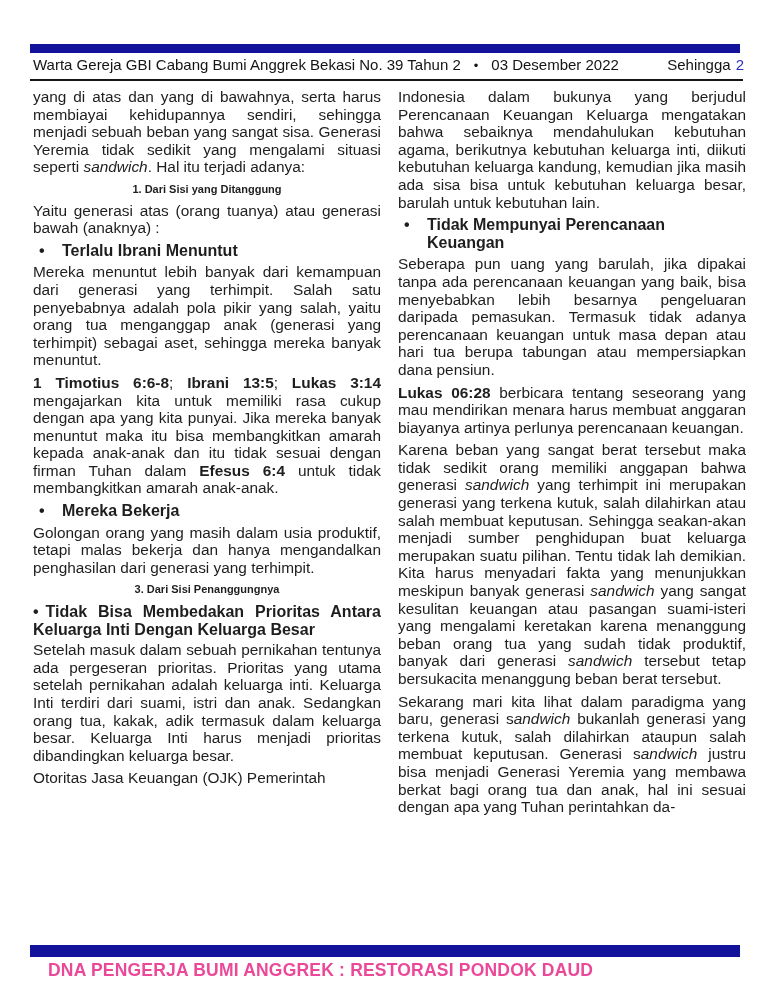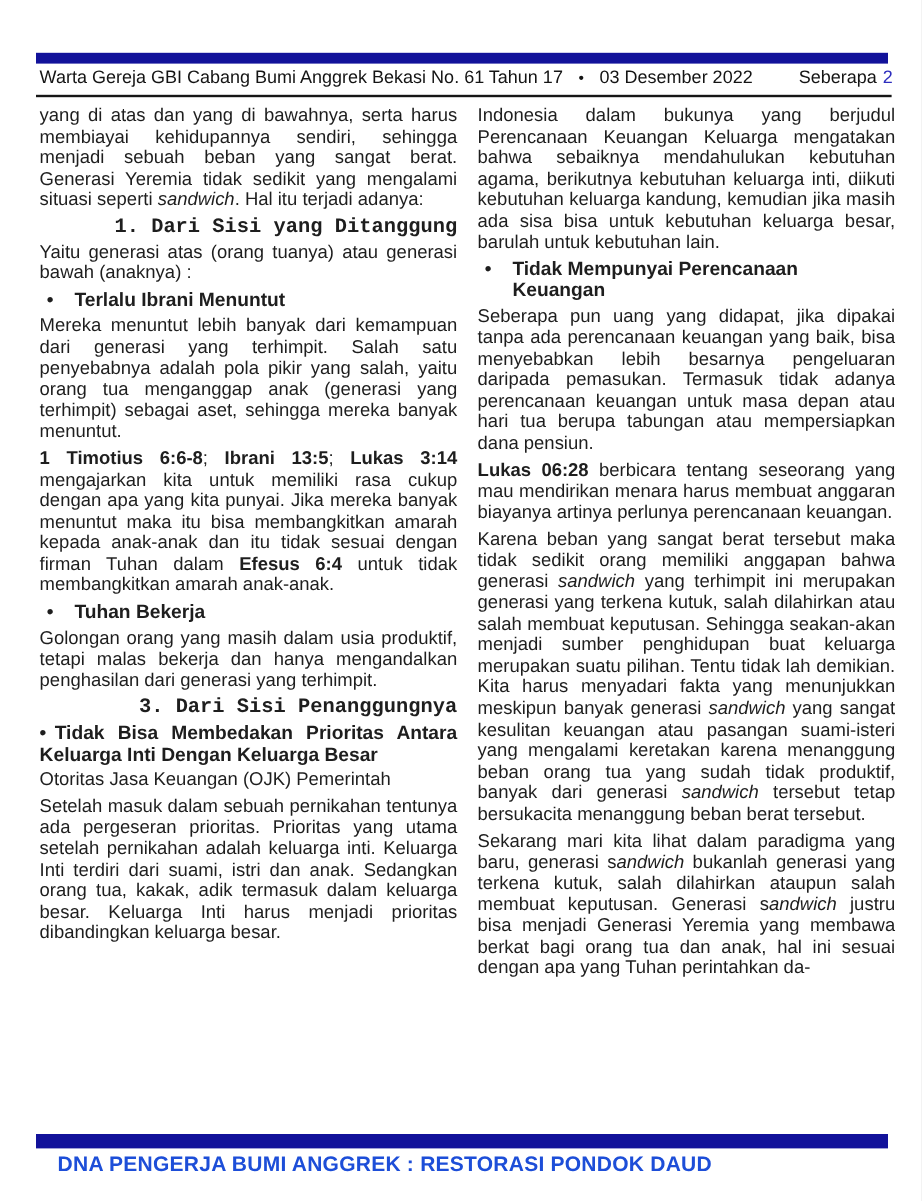--- a/index.html
+++ b/index.html
@@ -29,80 +29,79 @@
     position:absolute; left:30px; top:79px;
     width:713px; height:2px; background:#161616;
   }
   .content {
     position:absolute; left:33px; top:88px; right:22px; bottom:58px;
     display:flex; gap:17px; overflow:hidden;
   }
   .col { flex:1 1 0; font-size:15.4px; line-height:17.6px; }
   .block { text-align:justify; margin:0 0 5px 0; }
   .block.heading {
-    text-align:right; font-weight:700; font-size:17px;
+    text-align:center; font-weight:700; font-size:11px;
     margin:4px 0 3px 0;
-    font-family:Liberation Mono, monospace;
   }
   .block.bullet-hang {
     position:relative; padding-left:29px; text-align:left;
     font-size:16px; margin:4px 0 4px 0;
   }
   .block.bullet-hang .bullet { position:absolute; left:6px; font-weight:700; }
   .block.bullet-flush { text-align:justify; font-size:16px; margin:4px 0 3px 0; }
   .block.bullet-flush .bullet { font-weight:700; margin-right:7px; }
   .b { font-weight:700; }
   .i { font-style:italic; }
   .footbar {
     position:absolute; left:30px; top:945px;
     width:710px; height:12px;
     background:#12129a;
   }
   .footer-text {
     position:absolute; left:48px; top:960px;
-    font-weight:700; font-size:17.5px; letter-spacing:0.2px; color:#1d4ed8;
+    font-weight:700; font-size:17.5px; letter-spacing:0.2px; color:#ec4899;
   }
 </style>
 </head>
 <body>
 
 <div class="page">
 
   <div class="topbar" style="background: rgb(18, 18, 154);"></div>
 
   <div class="header-row">
     <div class="header-left">
-      <span>Warta Gereja GBI Cabang Bumi Anggrek Bekasi No. 61 Tahun 17</span><span class="dot">•</span><span>03 Desember 2022</span>
+      <span>Warta Gereja GBI Cabang Bumi Anggrek Bekasi No. 39 Tahun 2</span><span class="dot">•</span><span>03 Desember 2022</span>
     </div>
     <div class="header-right">
-      <span>Seberapa</span><span class="pagenum" style="color: rgb(46, 46, 190);">2</span>
+      <span>Sehingga</span><span class="pagenum" style="color: rgb(46, 46, 190);">2</span>
     </div>
   </div>
 
   <div class="rule"></div>
 
   <div class="content">
     <div class="col" id="col-left">
-        <div class="block para"><span>yang di atas dan yang di bawahnya, serta harus membiayai kehidupannya sendiri, sehingga menjadi sebuah beban yang sangat berat. Generasi Yeremia tidak sedikit yang mengalami situasi seperti </span><span class="i">sandwich</span><span>. Hal itu terjadi adanya:</span></div>
+        <div class="block para"><span>yang di atas dan yang di bawahnya, serta harus membiayai kehidupannya sendiri, sehingga menjadi sebuah beban yang sangat sisa. Generasi Yeremia tidak sedikit yang mengalami situasi seperti </span><span class="i">sandwich</span><span>. Hal itu terjadi adanya:</span></div>
         <div class="block heading"><span class="b">1. Dari Sisi yang Ditanggung</span></div>
         <div class="block para"><span>Yaitu generasi atas (orang tuanya) atau generasi bawah (anaknya) :</span></div>
         <div class="block bullet-hang"><span class="bullet">•</span><span class="b">Terlalu Ibrani Menuntut</span></div>
         <div class="block para"><span>Mereka menuntut lebih banyak dari kemampuan dari generasi yang terhimpit. Salah satu penyebabnya adalah pola pikir yang salah, yaitu orang tua menganggap anak (generasi yang terhimpit) sebagai aset, sehingga mereka banyak menuntut.</span></div>
         <div class="block para"><span class="b">1 Timotius 6:6-8</span><span>; </span><span class="b">Ibrani 13:5</span><span>; </span><span class="b">Lukas 3:14</span><span> mengajarkan kita untuk memiliki rasa cukup dengan apa yang kita punyai. Jika mereka banyak menuntut maka itu bisa membangkitkan amarah kepada anak-anak dan itu tidak sesuai dengan firman Tuhan dalam </span><span class="b">Efesus 6:4</span><span> untuk tidak membangkitkan amarah anak-anak.</span></div>
-        <div class="block bullet-hang"><span class="bullet">•</span><span class="b">Tuhan Bekerja</span></div>
+        <div class="block bullet-hang"><span class="bullet">•</span><span class="b">Mereka Bekerja</span></div>
         <div class="block para"><span>Golongan orang yang masih dalam usia produktif, tetapi malas bekerja dan hanya mengandalkan penghasilan dari generasi yang terhimpit.</span></div>
         <div class="block heading"><span class="b">3. Dari Sisi Penanggungnya</span></div>
         <div class="block bullet-flush"><span class="bullet">•</span><span class="b">Tidak Bisa Membedakan Prioritas Antara Keluarga Inti Dengan Keluarga Besar</span></div>
+        <div class="block para"><span>Setelah masuk dalam sebuah pernikahan tentunya ada pergeseran prioritas. Prioritas yang utama setelah pernikahan adalah keluarga inti. Keluarga Inti terdiri dari suami, istri dan anak. Sedangkan orang tua, kakak, adik termasuk dalam keluarga besar. Keluarga Inti harus menjadi prioritas dibandingkan keluarga besar.</span></div>
         <div class="block para"><span>Otoritas Jasa Keuangan (OJK) Pemerintah</span></div>
-        <div class="block para"><span>Setelah masuk dalam sebuah pernikahan tentunya ada pergeseran prioritas. Prioritas yang utama setelah pernikahan adalah keluarga inti. Keluarga Inti terdiri dari suami, istri dan anak. Sedangkan orang tua, kakak, adik termasuk dalam keluarga besar. Keluarga Inti harus menjadi prioritas dibandingkan keluarga besar.</span></div>
       </div>
     <div class="col" id="col-right">
         <div class="block para"><span>Indonesia dalam bukunya yang berjudul Perencanaan Keuangan Keluarga mengatakan bahwa sebaiknya mendahulukan kebutuhan agama, berikutnya kebutuhan keluarga inti, diikuti kebutuhan keluarga kandung, kemudian jika masih ada sisa bisa untuk kebutuhan keluarga besar, barulah untuk kebutuhan lain.</span></div>
         <div class="block bullet-hang"><span class="bullet">•</span><span class="b">Tidak Mempunyai Perencanaan Keuangan</span></div>
-        <div class="block para"><span>Seberapa pun uang yang didapat, jika dipakai tanpa ada perencanaan keuangan yang baik, bisa menyebabkan lebih besarnya pengeluaran daripada pemasukan. Termasuk tidak adanya perencanaan keuangan untuk masa depan atau hari tua berupa tabungan atau mempersiapkan dana pensiun.</span></div>
+        <div class="block para"><span>Seberapa pun uang yang barulah, jika dipakai tanpa ada perencanaan keuangan yang baik, bisa menyebabkan lebih besarnya pengeluaran daripada pemasukan. Termasuk tidak adanya perencanaan keuangan untuk masa depan atau hari tua berupa tabungan atau mempersiapkan dana pensiun.</span></div>
         <div class="block para"><span class="b">Lukas 06:28</span><span> berbicara tentang seseorang yang mau mendirikan menara harus membuat anggaran biayanya artinya perlunya perencanaan keuangan.</span></div>
         <div class="block para"><span>Karena beban yang sangat berat tersebut maka tidak sedikit orang memiliki anggapan bahwa generasi </span><span class="i">sandwich</span><span> yang terhimpit ini merupakan generasi yang terkena kutuk, salah dilahirkan atau salah membuat keputusan. Sehingga seakan-akan menjadi sumber penghidupan buat keluarga merupakan suatu pilihan. Tentu tidak lah demikian. Kita harus menyadari fakta yang menunjukkan meskipun banyak generasi </span><span class="i">sandwich</span><span> yang sangat kesulitan keuangan atau pasangan suami-isteri yang mengalami keretakan karena menanggung beban orang tua yang sudah tidak produktif, banyak dari generasi </span><span class="i">sandwich</span><span> tersebut tetap bersukacita menanggung beban berat tersebut.</span></div>
         <div class="block para"><span>Sekarang mari kita lihat dalam paradigma yang baru, generasi s</span><span class="i">andwich</span><span> bukanlah generasi yang terkena kutuk, salah dilahirkan ataupun salah membuat keputusan. Generasi s</span><span class="i">andwich</span><span> justru bisa menjadi Generasi Yeremia yang membawa berkat bagi orang tua dan anak, hal ini sesuai dengan apa yang Tuhan perintahkan da-</span></div>
       </div>
   </div>
 
   <div class="footbar" style="background: rgb(18, 18, 154);"></div>
   <div class="footer-text">DNA PENGERJA BUMI ANGGREK : RESTORASI PONDOK DAUD</div>
 
 </div>

